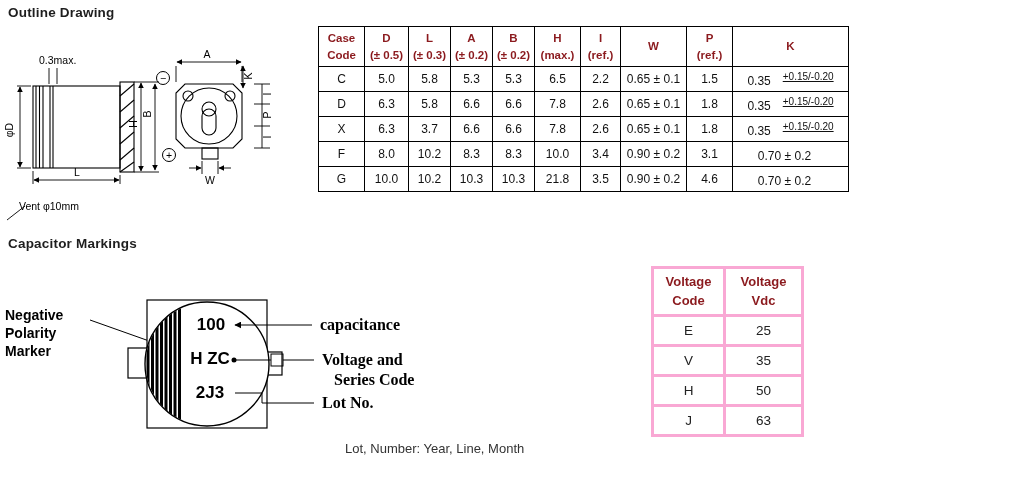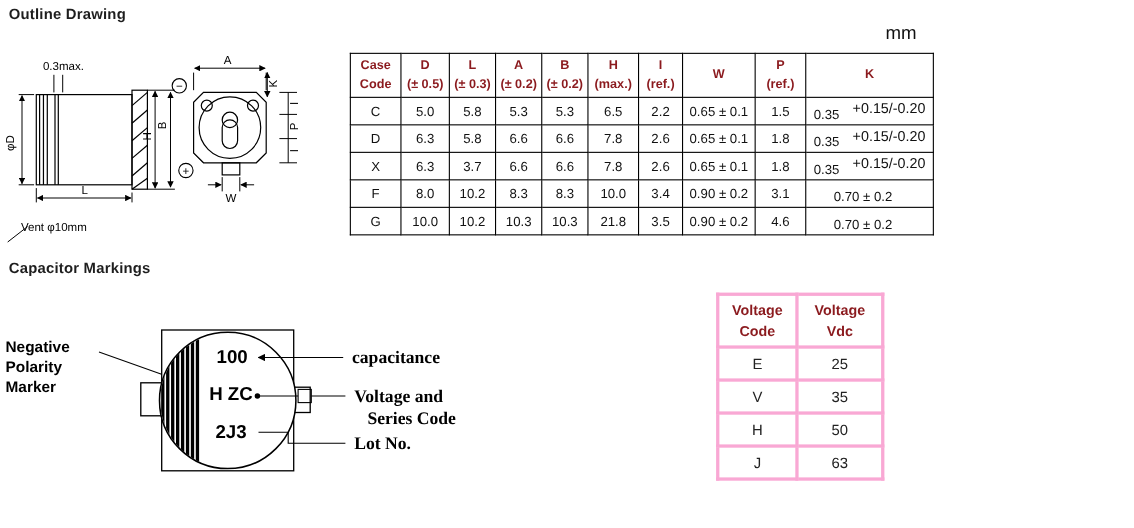--- a/index.html
+++ b/index.html
@@ -9,21 +9,21 @@
   .abs { position:absolute; }
   .section-heading { font-size:13.5px; font-weight:bold; color:#1e1e1e; letter-spacing:0.2px; }
   .unit-label { font-size:17px; color:#111; }
 
   table { border-collapse:collapse; table-layout:fixed; background:#fff; }
 
   .dtable th, .dtable td { border:1px solid #000; text-align:center; vertical-align:middle; padding:0 2px; }
   .dtable th { height:40px; color:#8b1a1e; font-weight:bold; font-size:11.5px; line-height:1.4; }
   .dtable td { height:25px; font-size:12px; color:#111; }
   .blk { display:block; }
-  .ktol { font-size:13px; vertical-align:super; margin-left:12px; color:#111; }
+  .ktol { font-size:10px; vertical-align:super; margin-left:12px; color:#111;text-decoration:underline; }
 
   .vtable th, .vtable td { border:3px solid #f9a8d4; text-align:center; vertical-align:middle; }
   .vtable th { height:48px; color:#8b1a1e; font-weight:bold; font-size:13px; line-height:1.45; }
   .vtable td { height:30px; font-size:13.5px; color:#222; }
 
   .lot-note { font-size:13px; color:#333; }
 
   svg text { fill:#000; }
   .dim-text { font-family:"Liberation Sans", sans-serif; font-size:10.5px; }
   .cap-text { font-family:"Liberation Sans", sans-serif; font-size:17px; font-weight:bold; }
@@ -146,21 +146,21 @@
       <line x1="249" y1="46" x2="265" y2="46"></line>
       <line x1="249" y1="66" x2="265" y2="66"></line>
       <line x1="249" y1="88" x2="265" y2="88"></line>
       <line x1="249" y1="110" x2="265" y2="110"></line>
       <text class="dim-text" stroke="none" text-anchor="middle" transform="rotate(-90 266 56)" x="266" y="56">I</text>
       <text class="dim-text" stroke="none" text-anchor="middle" transform="rotate(-90 266 77)" x="266" y="77">P</text>
       <text class="dim-text" stroke="none" text-anchor="middle" transform="rotate(-90 266 99)" x="266" y="99">I</text>
     </g>
   </svg>
 
-  <div class="abs" style="left:318px; top:48px;">
+  <div class="abs" style="left:318px; top:26px;">
     <table class="dtable">
       <colgroup>
         <col style="width:46px">
           <col style="width:44px">
           <col style="width:42px">
           <col style="width:42px">
           <col style="width:42px">
           <col style="width:46px">
           <col style="width:40px">
           <col style="width:66px">
@@ -331,20 +331,21 @@
       <text class="callout-text" x="322" y="79">Voltage and</text>
       <text class="callout-text" x="334" y="99">Series Code</text>
     </g>
 
     <g>
       <polyline points="235,107 262,107 262,117 314,117" fill="none" stroke="#000" stroke-width="1"></polyline>
       <text class="callout-text" x="322" y="122">Lot No.</text>
     </g>
   </svg>
 
+  <div class="abs lot-note" style="left:345px; top:441px;">Lot, Number: Year, Line, Month</div>
 
   <div class="abs" style="left:651px; top:266px;">
     <table class="vtable">
       <colgroup>
           <col style="width:72px">
           <col style="width:78px">
         </colgroup>
       <thead>
         <tr>
           <th>

